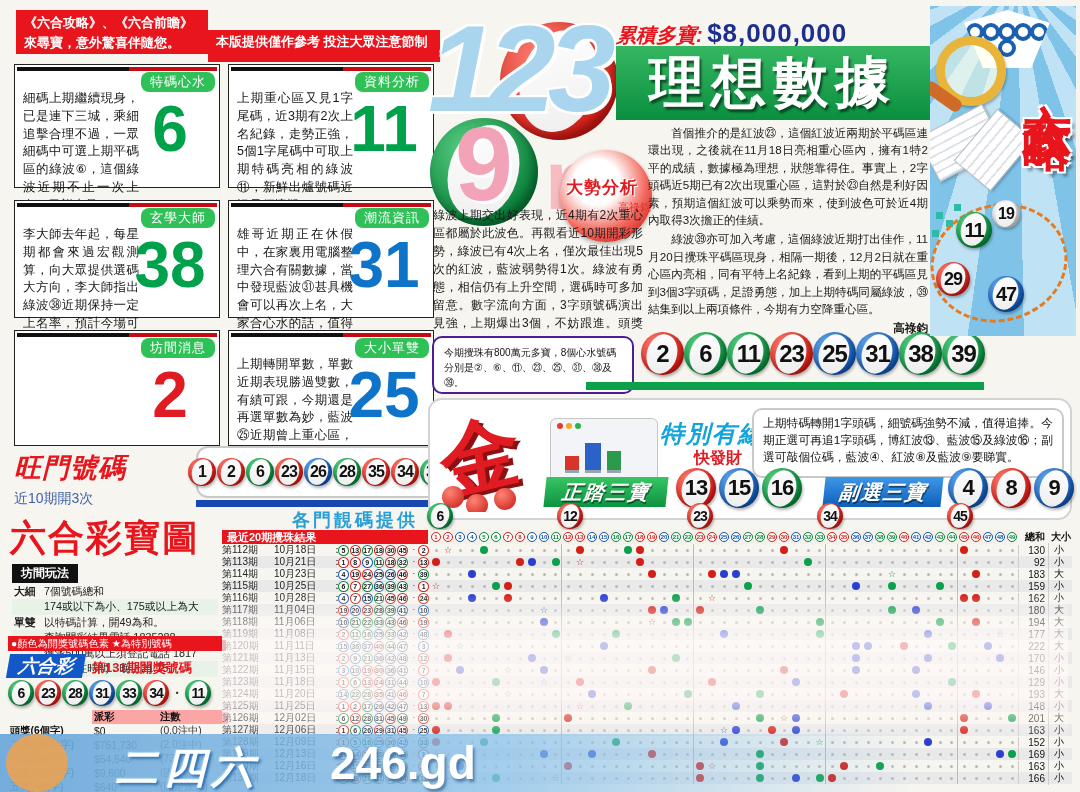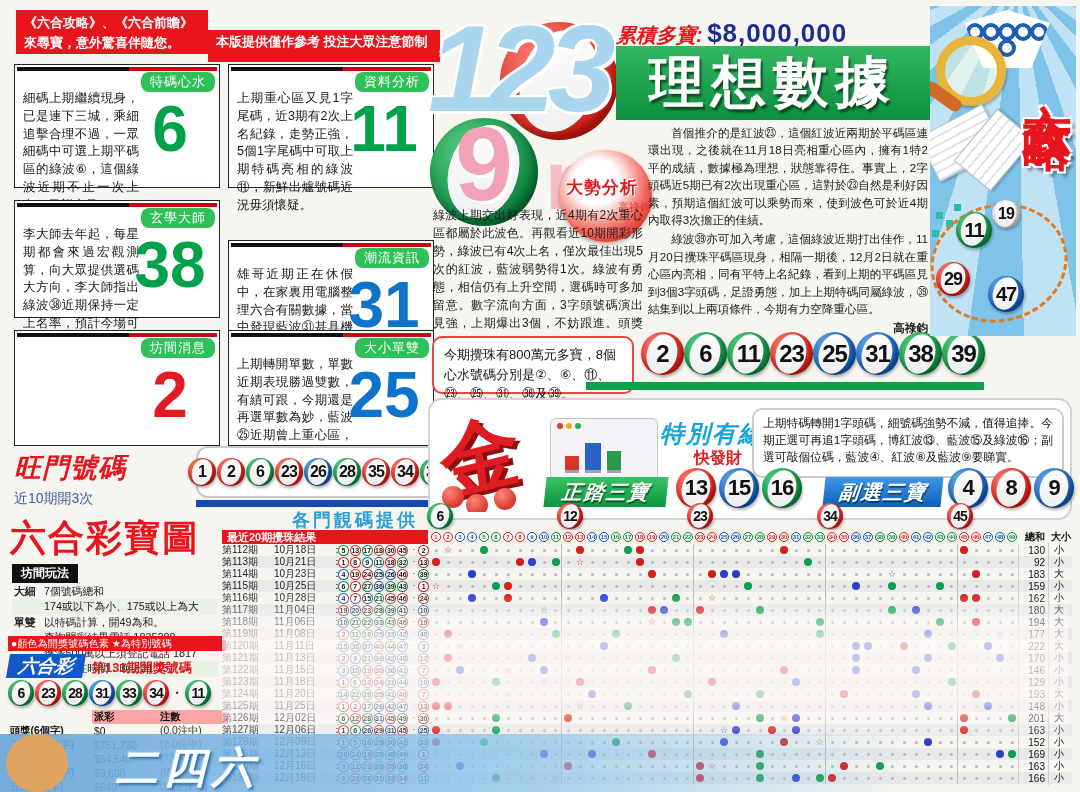--- a/index.html
+++ b/index.html
@@ -77,22 +77,22 @@
       background:radial-gradient(circle at 40% 35%,#fff 28%,#f26a5e 60%,#d8201a 85%);
       box-shadow:0 2px 4px rgba(0,0,0,.3);}
   .badge-text{left:566px;top:176px;width:110px;font-size:17px;font-weight:800;color:#e01b22;
       text-shadow:1px 1px 0 #fff,-1px -1px 0 #fff;letter-spacing:1px;}
   .badge-author{left:618px;top:200px;font-size:11px;color:#d33;}
 
   .art{font-size:12px;line-height:1.5;text-align:justify;color:#1a1a1a;}
   .art p{margin:0 0 2px 0;text-indent:2em;}
   .signoff{text-align:right;font-weight:bold;}
 
-  .picks-box{left:432px;top:336px;width:202px;height:58px;border:2px solid #ef4444;border-radius:10px;
-      background:#fff;padding:7px 10px;box-sizing:border-box;font-size:13px;line-height:1.5;}
+  .picks-box{left:432px;top:336px;width:202px;height:58px;border:2px solid #4c1d95;border-radius:10px;
+      background:#fff;padding:7px 10px;box-sizing:border-box;font-size:10px;line-height:1.5;}
   .pick-balls{left:641px;top:332px;display:flex;}
   .green-under{left:586px;top:382px;width:398px;height:8px;background:#0ca04a;}
 
   
   .mid-frame{left:428px;top:398px;width:640px;height:118px;border:2px solid #d3d3d3;border-radius:14px;background:#fff;}
   .gold-panel{left:432px;top:402px;width:110px;height:110px;border-radius:12px;overflow:hidden;}
   .gold-char{left:8px;top:2px;font-size:80px;font-weight:800;color:#e01b22;
       transform:rotate(-14deg) skewX(-6deg);text-shadow:4px 4px 0 #8c0f12;}
   .gold-dot{width:22px;height:22px;border-radius:50%;background:radial-gradient(circle at 35% 30%,#ff8576,#c61712);}
   .miniwin{left:550px;top:418px;width:106px;height:62px;background:#f2f4f7;border:1px solid #c6c6c6;border-radius:6px;}
@@ -222,21 +222,21 @@
   <div class="adv-tab">資料分析</div>
   <div class="adv-text">上期重心區又見1字尾碼，近3期有2次上名紀錄，走勢正強，5個1字尾碼中可取上期特碼亮相的綠波⑪，新鮮出爐號碼近況毋須懷疑。</div>
   <div class="adv-num" data-color="green">11</div>
 </div>
 <div class="abs advbox" style="left:14px;top:200px;height:118px;">
   <div class="adv-top"></div>
   <div class="adv-tab">玄學大師</div>
   <div class="adv-text">李大師去年起，每星期都會來過宏觀測算，向大眾提供選碼大方向，李大師指出綠波㊳近期保持一定上名率，預計今場可再度登場。</div>
   <div class="adv-num" data-color="green">38</div>
 </div>
-<div class="abs advbox" style="left:228px;top:200px;height:118px;margin-top:40px;">
+<div class="abs advbox" style="left:228px;top:200px;height:118px;">
   <div class="adv-top"></div>
   <div class="adv-tab">潮流資訊</div>
   <div class="adv-text">雄哥近期正在休假中，在家裏用電腦整理六合有關數據，當中發現藍波㉛甚具機會可以再次上名，大家合心水的話，值得捧場。</div>
   <div class="adv-num" data-color="blue">31</div>
 </div>
 <div class="abs advbox" style="left:14px;top:330px;height:116px;">
   <div class="adv-top"></div>
   <div class="adv-tab">坊間消息</div>
   <div class="adv-num" data-color="red">2</div>
 </div>
@@ -3955,13 +3955,14 @@
       </span>
       <span class="c-sum">166</span>
       <span class="c-size">小</span>
     </div>
   </div>
 <div class="abs chart-fade"></div>
 
 <div class="abs wmark">
   <div class="wm-circle"></div>
   <div class="wm-logo">二四六</div>
+  <div class="wm-domain">246.gd</div>
 </div>
 
 </body></html>

